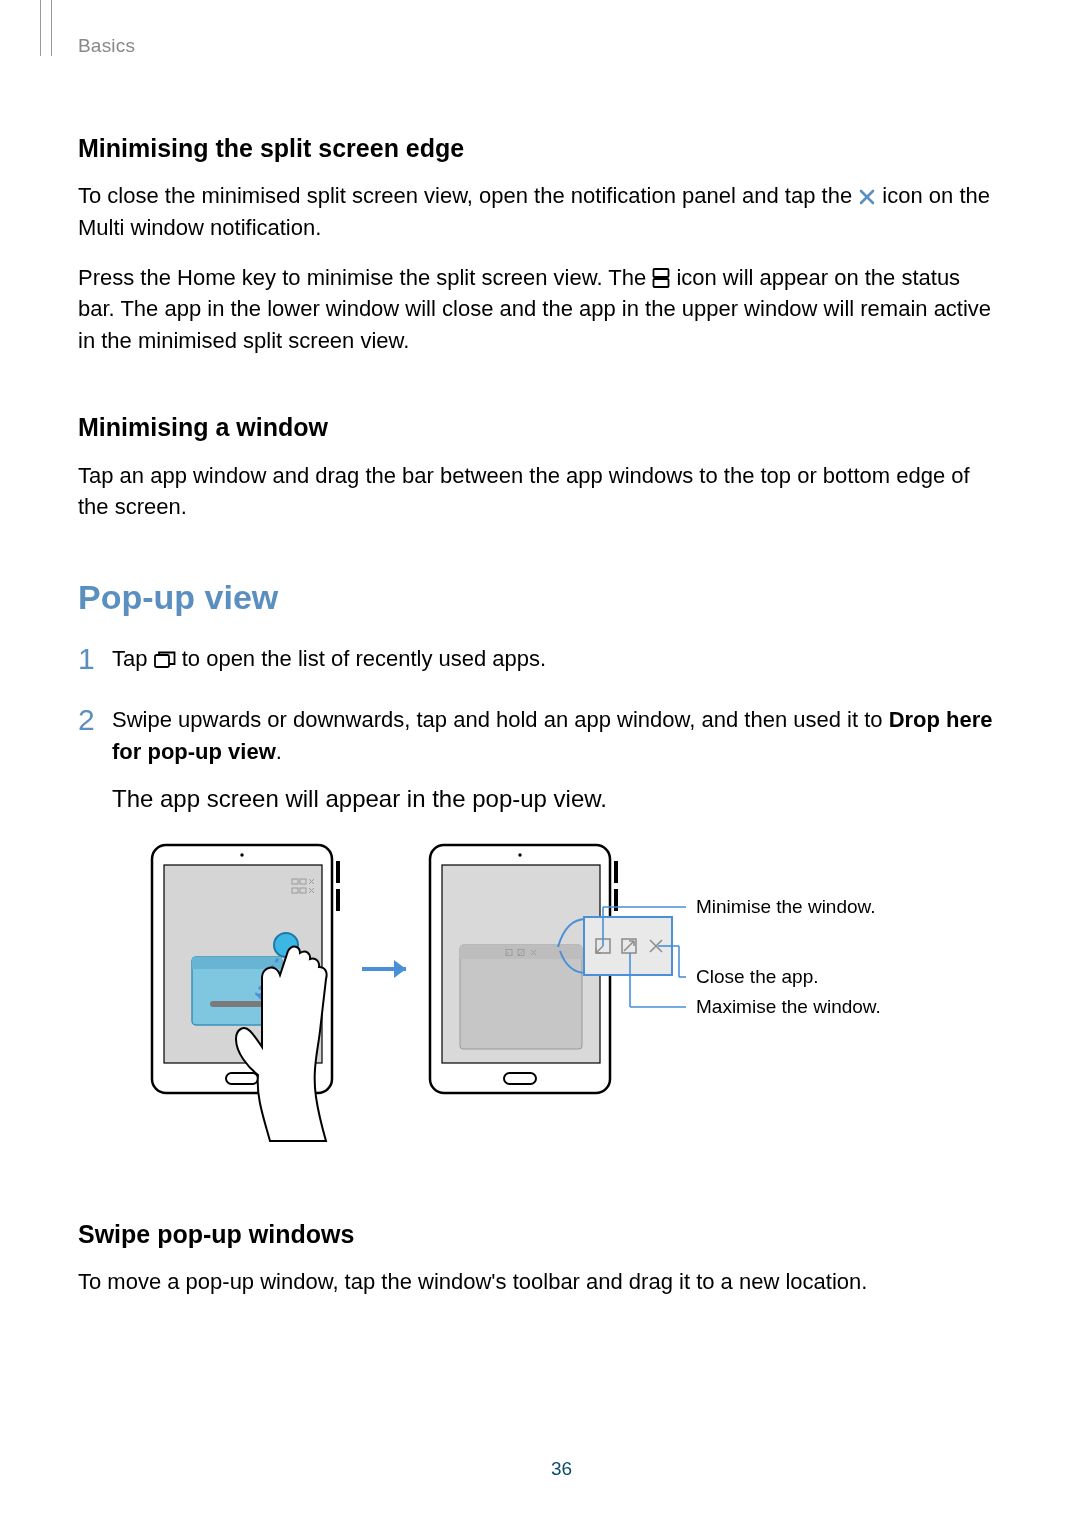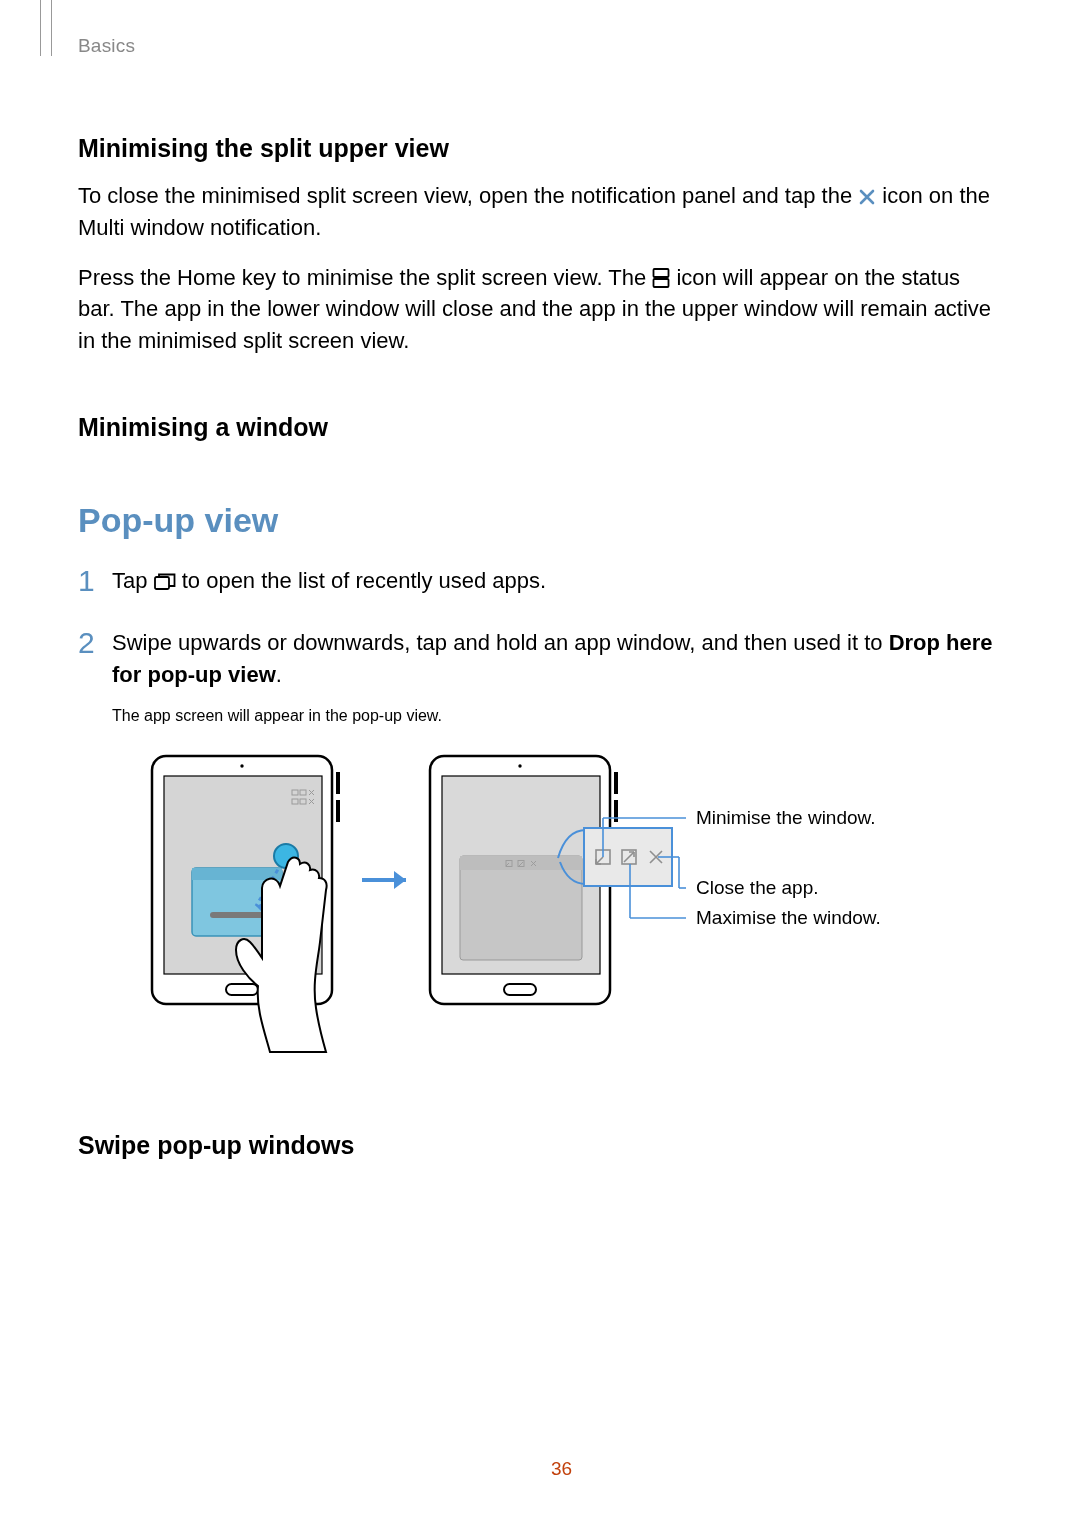--- a/index.html
+++ b/index.html
@@ -62,61 +62,62 @@
   ol.steps > li > .num {
     position: absolute;
     left: 0;
     top: -6px;
     font-size: 30px;
     color: #5a8fbf;
     font-weight: 400;
   }
   .step-sub {
     margin-top: 14px;
-    font-size: 16px;
+    font-size: 24px;
   }
   strong { font-weight: 700; }
 
   
   .illus-wrap {
     margin: 22px 0 0 34px;
   }
 
   .page-number {
     position: absolute;
     left: 0; right: 0;
     bottom: 44px;
     text-align: center;
     font-size: 19px;
-    color: #c2410c;
+    color: #0c4a6e;
     padding-left: 43px;
   }
 </style>
 </head>
 <body>
 
 <div class="header-decoration"></div>
 
 <div class="page">
   <div class="header-label">Basics</div>
 
-  <h2 class="subhead first">Minimising the split upper view</h2>
+  <h2 class="subhead first">Minimising the split screen edge</h2>
   <p>
     <span>To close the minimised split screen view, open the notification panel and tap the </span><svg class="inline-icon" width="18" height="18" viewBox="0 0 18 18">
         <path d="M3 3 L15 15 M15 3 L3 15" stroke="#5a8fbf" stroke-width="2.6" stroke-linecap="round"></path>
       </svg><span> icon on the Multi window notification.</span>
   </p>
   <p>
     <span>Press the Home key to minimise the split screen view. The </span><svg class="inline-icon" width="18" height="20" viewBox="0 0 18 20">
         <rect x="1.5" y="1" width="15" height="8" rx="1" fill="none" stroke="#000" stroke-width="1.8"></rect>
         <rect x="1.5" y="11" width="15" height="8" rx="1" fill="none" stroke="#000" stroke-width="1.8"></rect>
       </svg><span> icon will appear on the status bar. The app in the lower window will close and the app in the upper window will remain active in the minimised split screen view.</span>
   </p>
 
   <h2 class="subhead">Minimising a window</h2>
+  <p>Tap an app window and drag the bar between the app windows to the top or bottom edge of the screen.</p>
 
   <h1 class="section">Pop-up view</h1>
 
   <ol class="steps">
     <li>
       <span class="num">1</span>
       <span>Tap </span><svg class="inline-icon" width="22" height="18" viewBox="0 0 22 18">
           <rect x="1" y="4" width="14" height="12" rx="1.5" fill="none" stroke="#000" stroke-width="1.8"></rect>
           <path d="M5 4 V1.5 H20.5 V13 H15" fill="none" stroke="#000" stroke-width="1.8"></path>
         </svg><span> to open the list of recently used apps.</span>
@@ -219,15 +220,16 @@
 
           <text x="550" y="74" font-size="19" fill="#000">Minimise the window.</text>
           <text x="550" y="144" font-size="19" fill="#000">Close the app.</text>
           <text x="550" y="174" font-size="19" fill="#000">Maximise the window.</text>
         </svg>
       </div>
     </li>
   </ol>
 
   <h2 class="subhead">Swipe pop-up windows</h2>
+  <p>To move a pop-up window, tap the window's toolbar and drag it to a new location.</p>
 </div>
 
 <div class="page-number">36</div>
 
 </body></html>

